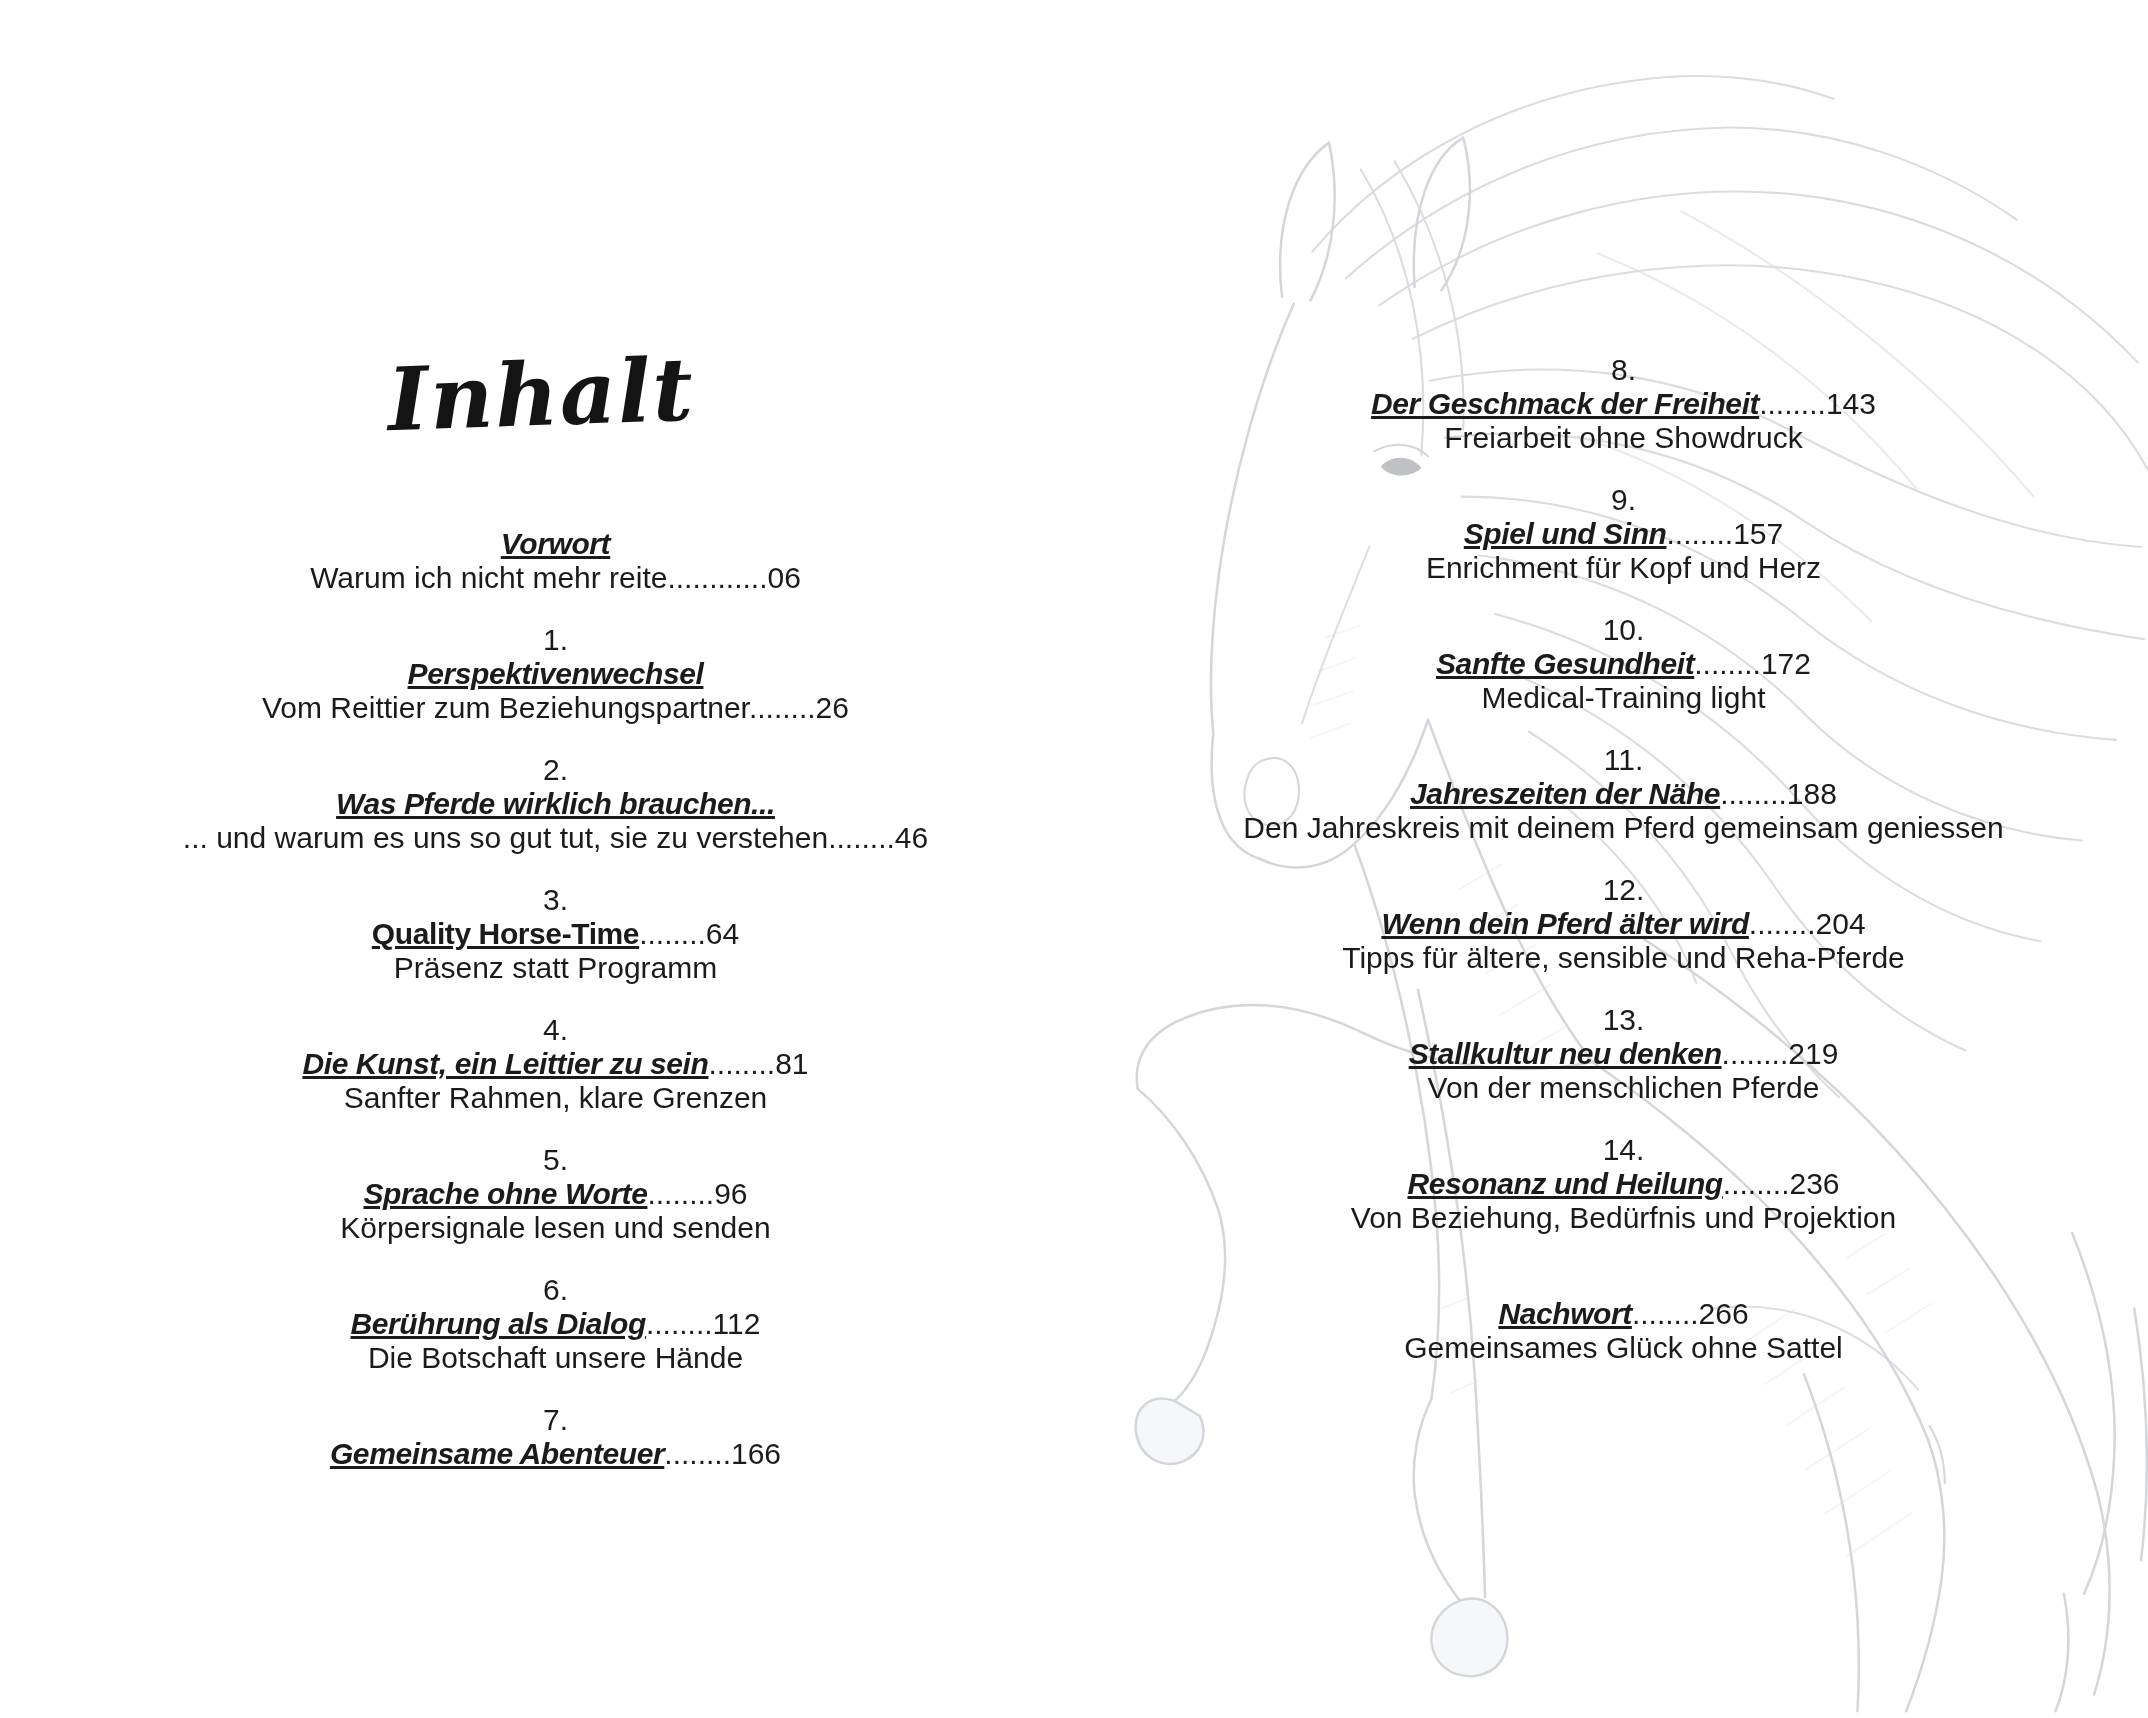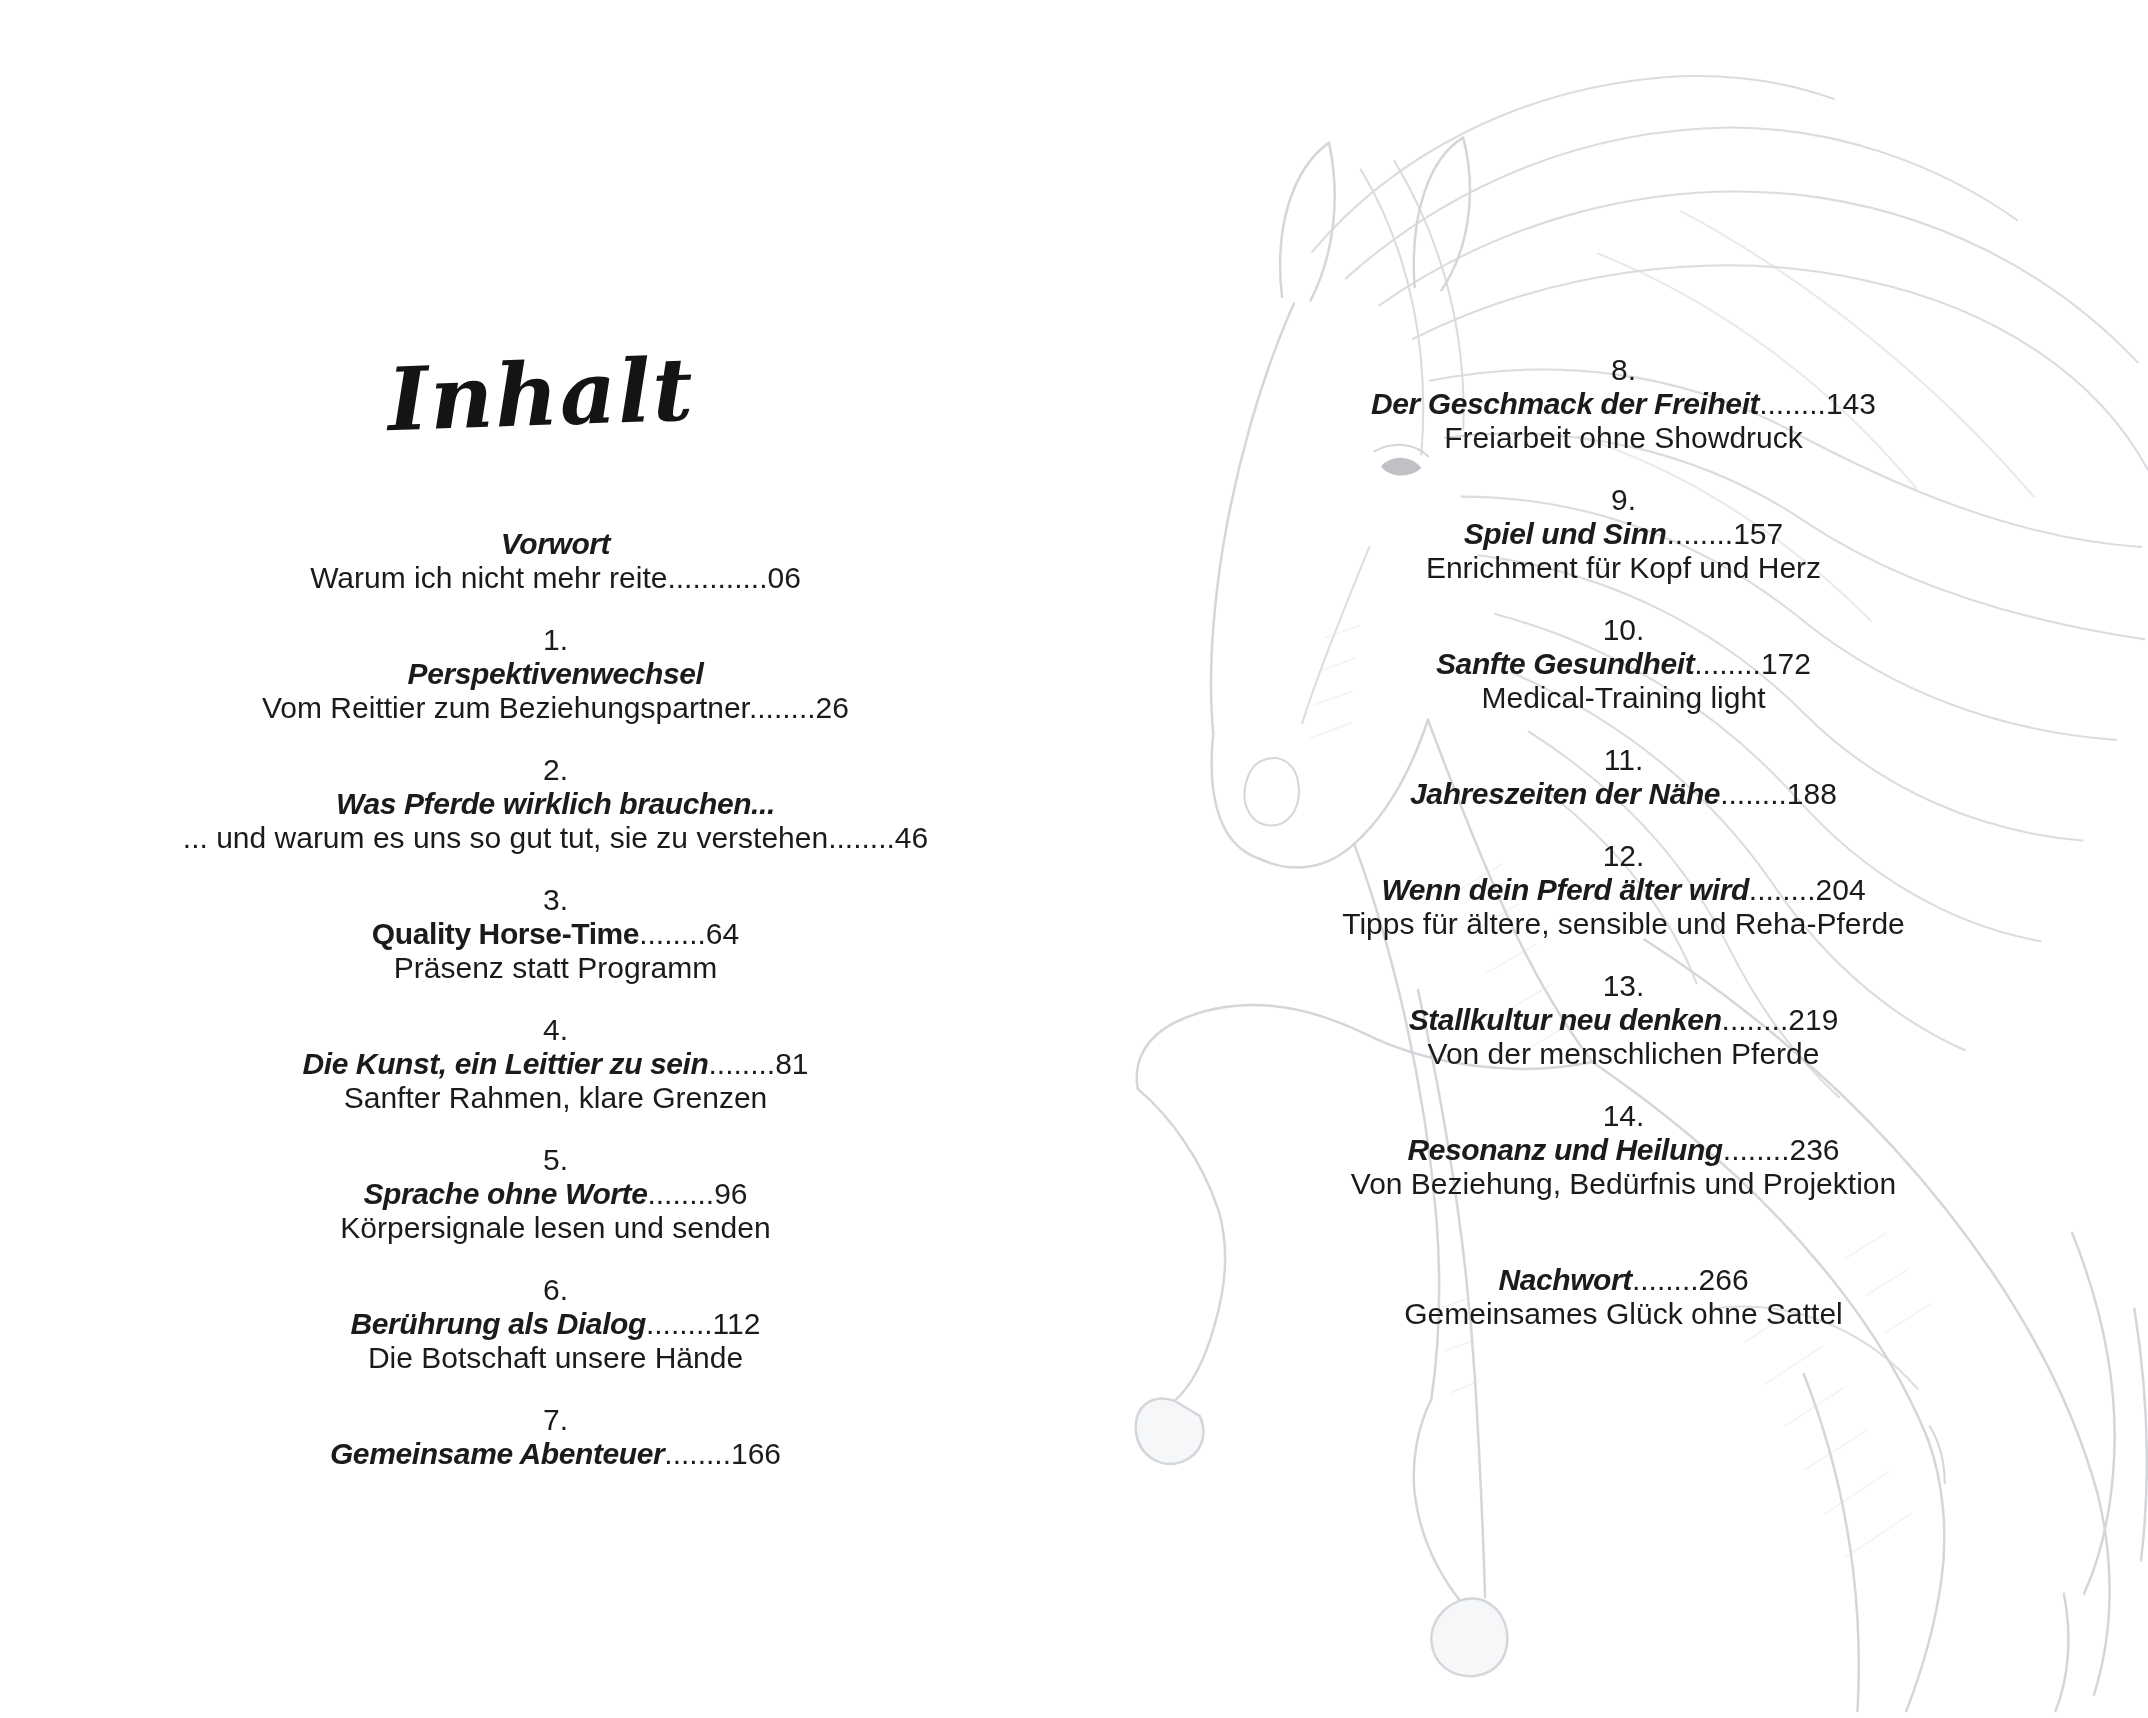--- a/index.html
+++ b/index.html
@@ -51,21 +51,21 @@
     font-size: 30px;
     line-height: 34px;
     white-space: nowrap;
   }
   .toc-col.left  { left: 136px;  top: 527px; }
   .toc-col.right { left: 1204px; top: 353px; }
 
   .entry { margin-bottom: 28px; }
   .entry:last-child { margin-bottom: 0; }
   .entry .num { font-weight: 400; }
-  .entry .title { font-weight: 700; font-style: italic; letter-spacing: -0.4px; }
+  .entry .title { font-weight: 700; font-style: italic; letter-spacing: -0.4px; text-decoration: underline; }
   .entry .title.upright { font-style: normal; }
   .entry .dots, .entry .page-num { font-weight: 400; font-style: normal; }
   .entry .subtitle-line { font-weight: 400; }
   .entry.nachwort { padding-top: 34px; }
 
   .line { display: block; }
 </style>
 </head>
 <body>
 
@@ -214,20 +214,21 @@
 
     <div class="entry">
       <span class="line num">10.</span>
       <span class="line"><span class="title">Sanfte Gesundheit</span><span class="dots">........</span><span class="page-num">172</span></span>
       <span class="line subtitle-line"><span>Medical-Training light</span></span>
     </div>
 
     <div class="entry">
       <span class="line num">11.</span>
       <span class="line"><span class="title">Jahreszeiten der Nähe</span><span class="dots">........</span><span class="page-num">188</span></span>
+      <span class="line subtitle-line"><span>Den Jahreskreis mit deinem Pferd gemeinsam geniessen</span></span>
     </div>
 
     <div class="entry">
       <span class="line num">12.</span>
       <span class="line"><span class="title">Wenn dein Pferd älter wird</span><span class="dots">........</span><span class="page-num">204</span></span>
       <span class="line subtitle-line"><span>Tipps für ältere, sensible und Reha-Pferde</span></span>
     </div>
 
     <div class="entry">
       <span class="line num">13.</span>

